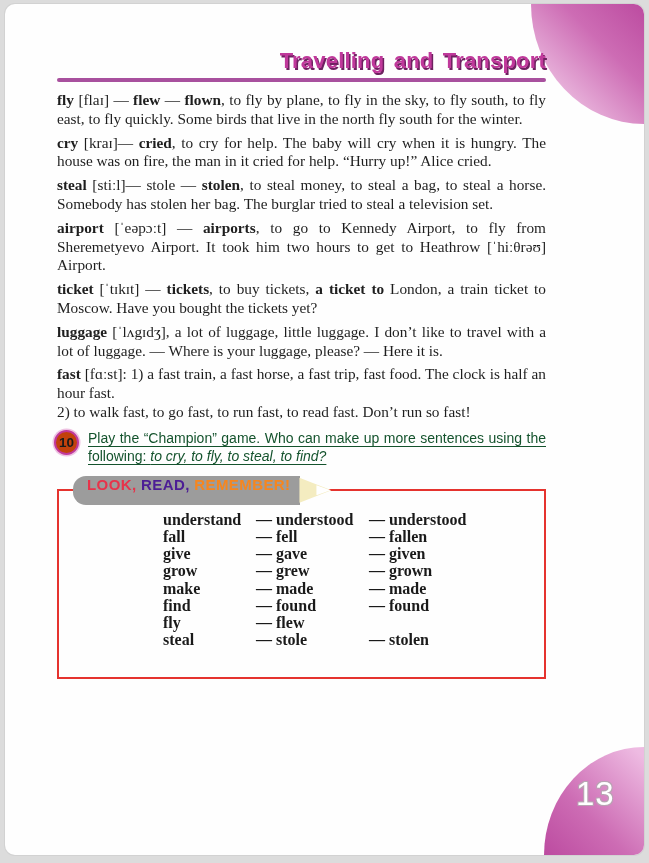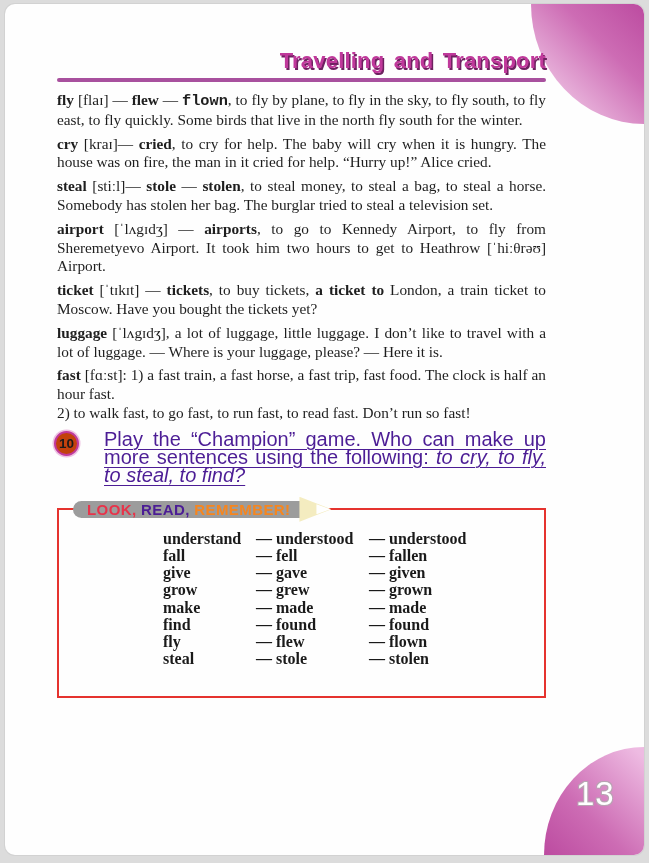--- a/index.html
+++ b/index.html
@@ -62,33 +62,33 @@
   .exercise-number {
     flex: none; width: 21px; height: 21px; margin-top: 1px;
     border: 2.5px solid var(--title-magenta, #c0399b); border-radius: 50%;
     box-shadow: 0 0 0 1.5px #eec2e2;
     background: #c2410c;
     font-family: "Liberation Sans", "DejaVu Sans", sans-serif;
     font-weight: bold; font-size: 13.5px; color: #1a1a1a;
     display: flex; align-items: center; justify-content: center;
   }
   .exercise-text {
-    margin-left: 25px;
-    font-family: "Liberation Sans", "DejaVu Sans", sans-serif;
-    font-size: 20px; line-height: 18px; color: #4c1d95;
+    margin-left: 9px;
+    font-family: "Liberation Sans", "DejaVu Sans", sans-serif;
+    font-size: 14px; line-height: 18px; color: #14532d;
     text-align: justify;
     text-decoration: underline; text-underline-offset: 3px; text-decoration-thickness: 1px;
   }
   .banner {
     position: relative; z-index: 2;
     margin-top: 13px; margin-left: 16px;
     display: flex; align-items: center; width: fit-content; height: 25px;
   }
   .banner-body {
-    height: 17px; padding: 0 10px 0 14px;
+    height: 17px; padding: 0 10px 12px 14px;
     background: var(--pencil-gray, #9c9c9c);
     border-radius: 13px 0 0 13px;
     display: flex; align-items: center;
     font-family: "Liberation Sans", "DejaVu Sans", sans-serif;
     font-weight: bold; font-size: 15px; letter-spacing: 0.4px;
     white-space: pre;
   }
   .pencil-tip { position: relative; width: 32px; height: 25px; margin-left: -1px; }
   .pencil-tip-wood {
     position: absolute; left: 0; top: 0; width: 32px; height: 25px;
@@ -126,24 +126,24 @@
   </div>
 
   <div class="content">
 
     <div class="title-wrap">
       <span class="chapter-title">Travelling and Transport</span>
       <div class="title-rule"></div>
     </div>
 
     <div class="vocab">
-      <p class="vocab-entry"><span style="font-weight: bold;">fly</span><span> [flaɪ] — </span><span style="font-weight: bold;">flew</span><span> — </span><span style="font-weight: bold; font-family: Liberation Mono, monospace;">flown</span><span>, to fly by plane, to fly in the sky, to fly south, to fly east, to fly quickly. Some birds that live in the north fly south for the winter.</span></p>
+      <p class="vocab-entry"><span style="font-weight: bold;">fly</span><span> [flaɪ] — </span><span style="font-weight: bold;">flew</span><span> — </span><span style="font-weight: bold;">flown</span><span>, to fly by plane, to fly in the sky, to fly south, to fly east, to fly quickly. Some birds that live in the north fly south for the winter.</span></p>
       <p class="vocab-entry"><span style="font-weight: bold;">cry</span><span> [kraɪ]— </span><span style="font-weight: bold;">cried</span><span>, to cry for help. The baby will cry when it is hungry. The house was on fire, the man in it cried for help. “Hurry up!” Alice cried.</span></p>
-      <p class="vocab-entry"><span style="font-weight: bold;">steal</span><span> [stiːl]— </span><span style="font-weight: bold;">stole</span><span> — </span><span style="font-weight: bold;">stolen</span><span>, to steal money, to steal a bag, to steal a horse. Somebody has stolen her bag. The burglar tried to steal a television set.</span></p>
-      <p class="vocab-entry"><span style="font-weight: bold;">airport</span><span> [ˈlʌgɪdʒ] — </span><span style="font-weight: bold;">airports</span><span>, to go to Kennedy Airport, to fly from Sheremetyevo Airport. It took him two hours to get to Heathrow [ˈhiːθrəʊ] Airport.</span></p>
+      <p class="vocab-entry"><span style="font-weight: bold;">steal</span><span> [stiːl]— </span><span style="font-weight: normal;">stole</span><span> — </span><span style="font-weight: bold;">stolen</span><span>, to steal money, to steal a bag, to steal a horse. Somebody has stolen her bag. The burglar tried to steal a television set.</span></p>
+      <p class="vocab-entry"><span style="font-weight: bold;">airport</span><span> [ˈeəpɔːt] — </span><span style="font-weight: bold;">airports</span><span>, to go to Kennedy Airport, to fly from Sheremetyevo Airport. It took him two hours to get to Heathrow [ˈhiːθrəʊ] Airport.</span></p>
       <p class="vocab-entry"><span style="font-weight: bold;">ticket</span><span> [ˈtɪkɪt] — </span><span style="font-weight: bold;">tickets</span><span>, to buy tickets, </span><span style="font-weight: bold;">a ticket to</span><span> London, a train ticket to Moscow. Have you bought the tickets yet?</span></p>
       <p class="vocab-entry"><span style="font-weight: bold;">luggage</span><span> [ˈlʌgɪdʒ], a lot of luggage, little luggage. I don’t like to travel with a lot of luggage. — Where is your luggage, please? — Here it is.</span></p>
       <p class="vocab-entry"><span style="font-weight: bold;">fast</span><span> [fɑːst]: 1) a fast train, a fast horse, a fast trip, fast food. The clock is half an hour fast.</span><br><span>2) to walk fast, to go fast, to run fast, to read fast. Don’t run so fast!</span></p>
     </div>
 
     <div class="exercise">
       <div class="exercise-number">10</div>
       <div class="exercise-text"><span>Play the “Champion” game. Who can make up more sentences using the following: </span><span style="font-style: italic;">to cry, to fly, to steal, to find?</span></div>
     </div>
 
@@ -183,21 +183,20 @@
             <div class="verb-cell">— made</div>
           </div>
           <div class="verb-row">
             <div class="verb-cell">find</div>
             <div class="verb-cell">— found</div>
             <div class="verb-cell">— found</div>
           </div>
           <div class="verb-row">
             <div class="verb-cell">fly</div>
             <div class="verb-cell">— flew</div>
-            <div class="verb-cell">— flown</div>
           </div>
           <div class="verb-row">
             <div class="verb-cell">steal</div>
             <div class="verb-cell">— stole</div>
             <div class="verb-cell">— stolen</div>
           </div>
         </div>
     </div>
 
   </div>

